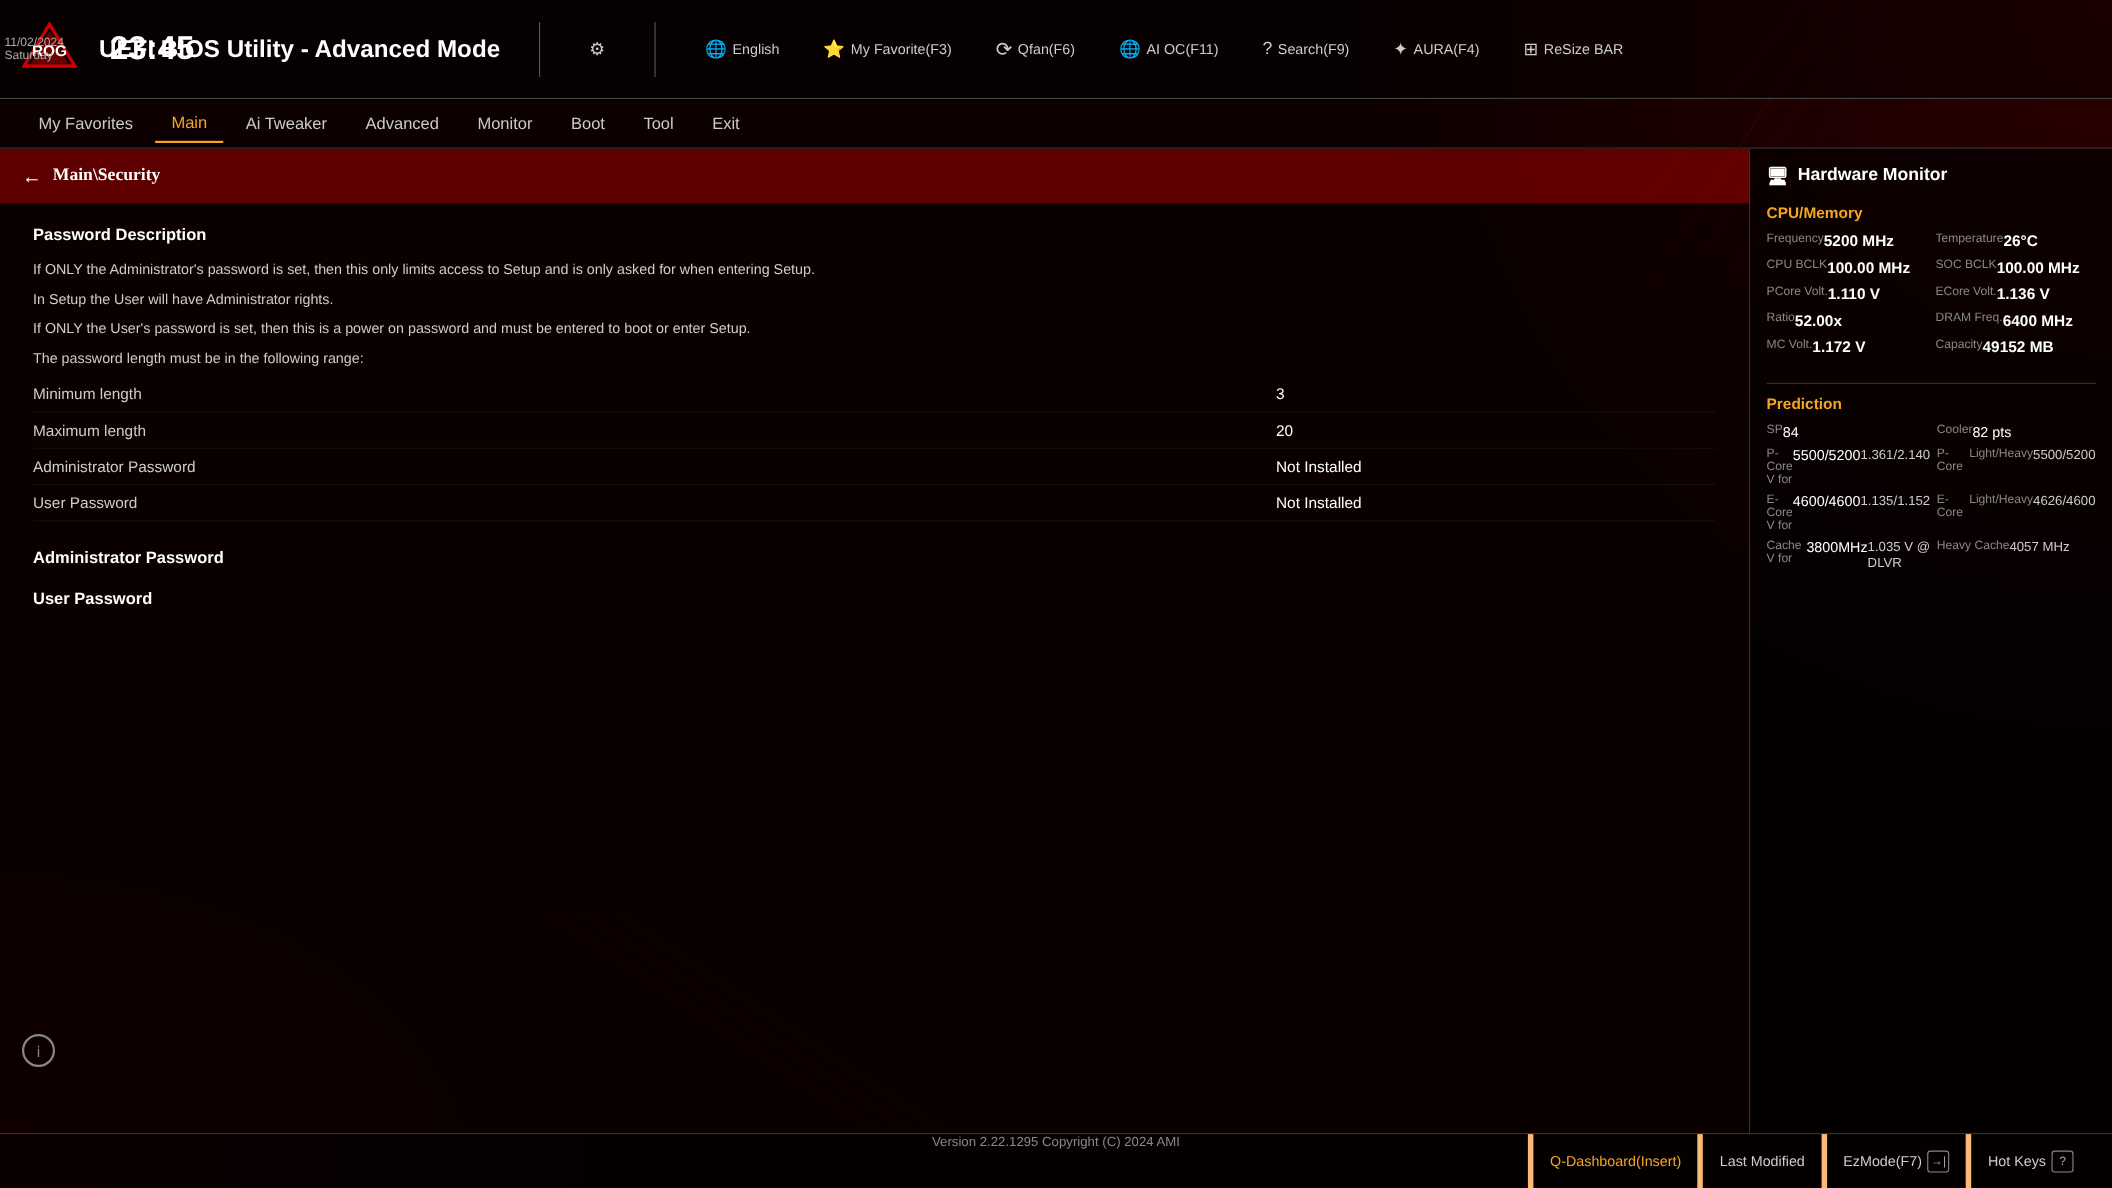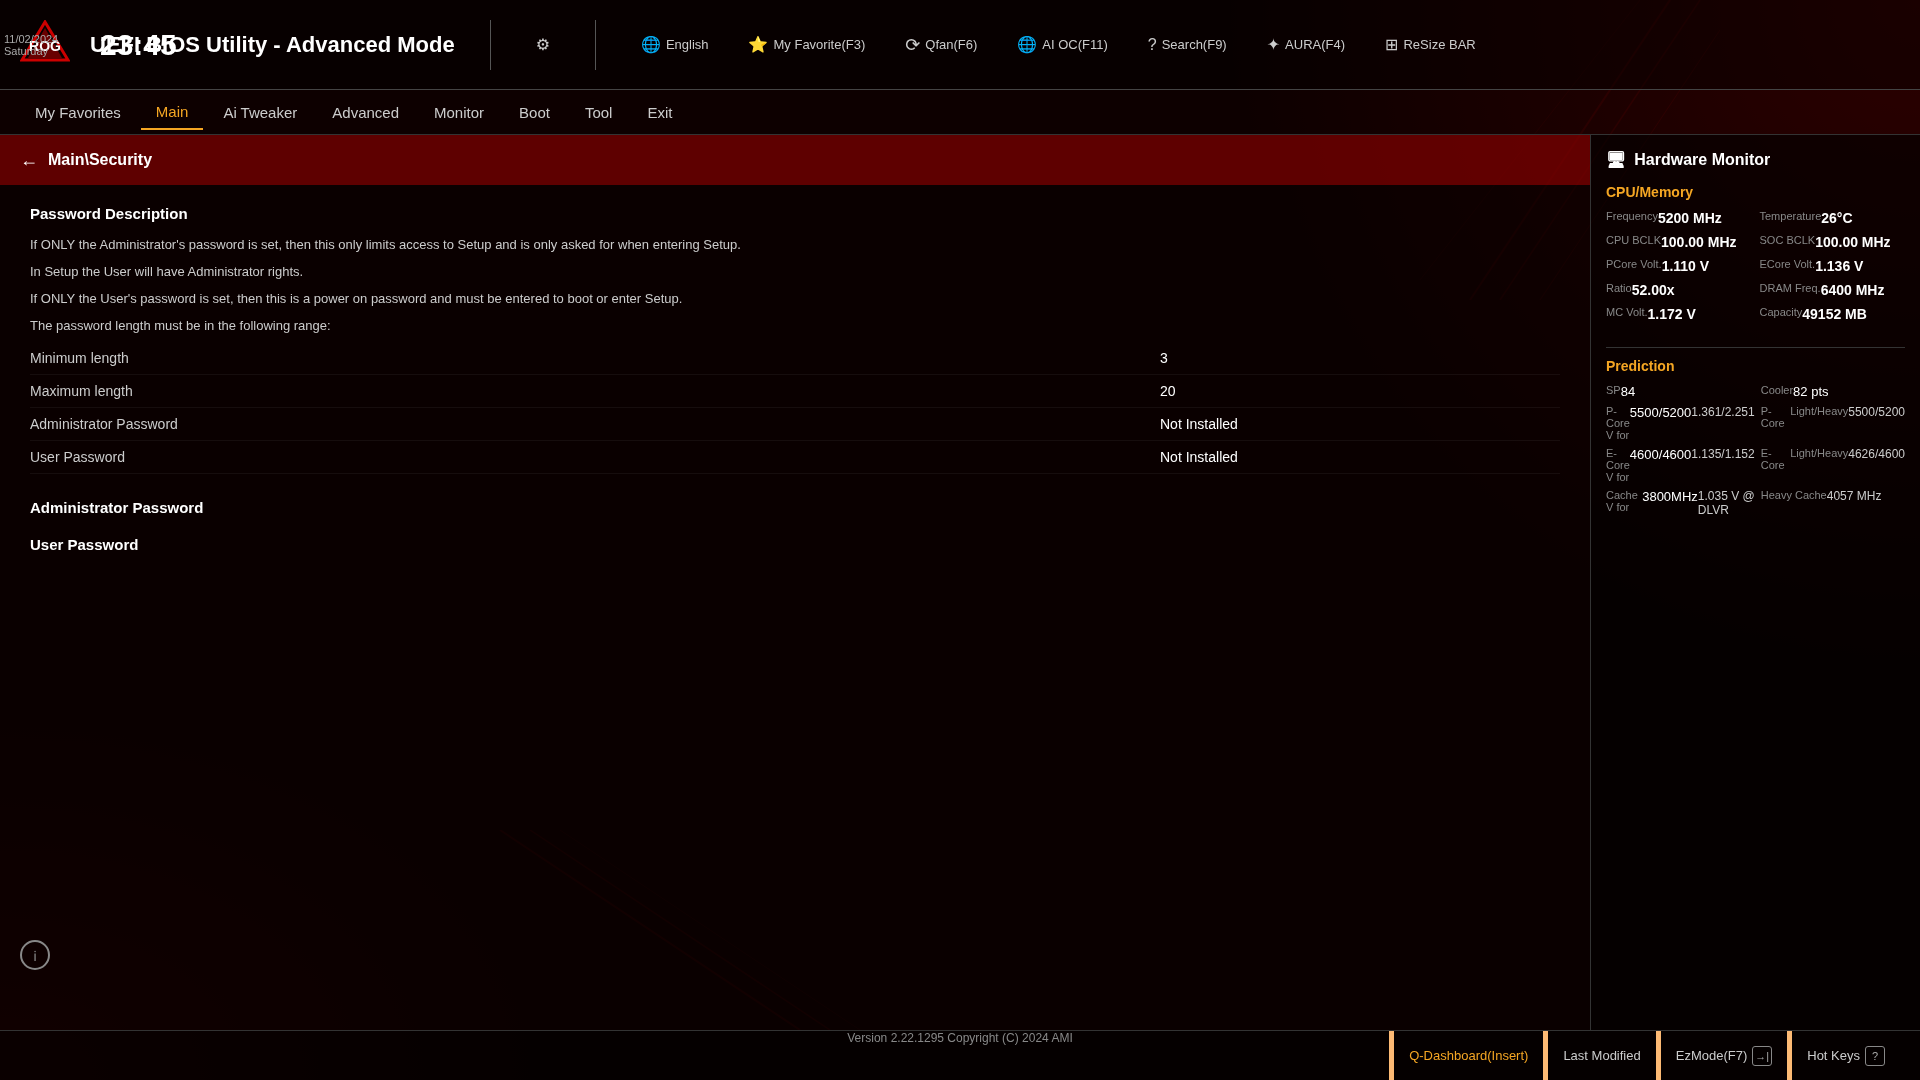--- a/index.html
+++ b/index.html
@@ -139,20 +139,21 @@
     .back-arrow {
       font-size: 18px;
       color: #fff;
       cursor: pointer;
     }
 
     .breadcrumb-text {
       font-size: 16px;
       font-weight: 600;
       color: #fff;
+      font-family: Liberation Serif, serif;
     }
 
     
     .content-area {
       flex: 1;
       padding: 20px 30px;
       overflow-y: auto;
       background: rgba(10,0,0,0.4);
     }
 
@@ -545,21 +546,21 @@
         <span class="prediction-label">SP</span>
         <span class="prediction-value">84</span>
       </div>
       <div class="prediction-cell">
         <span class="prediction-label">Cooler</span>
         <span class="prediction-value">82 pts</span>
       </div>
       <div class="prediction-cell">
         <span class="prediction-label">P-Core V for</span>
         <span class="prediction-value cyan-text">5500/5200</span>
-        <span class="prediction-sub">1.361/2.251</span>
+        <span class="prediction-sub">1.361/2.140</span>
       </div>
       <div class="prediction-cell">
         <span class="prediction-label">P-Core</span>
         <span class="prediction-label">Light/Heavy</span>
         <span class="prediction-sub">5500/5200</span>
       </div>
       <div class="prediction-cell">
         <span class="prediction-label">E-Core V for</span>
         <span class="prediction-value cyan-text">4600/4600</span>
         <span class="prediction-sub">1.135/1.152</span>

